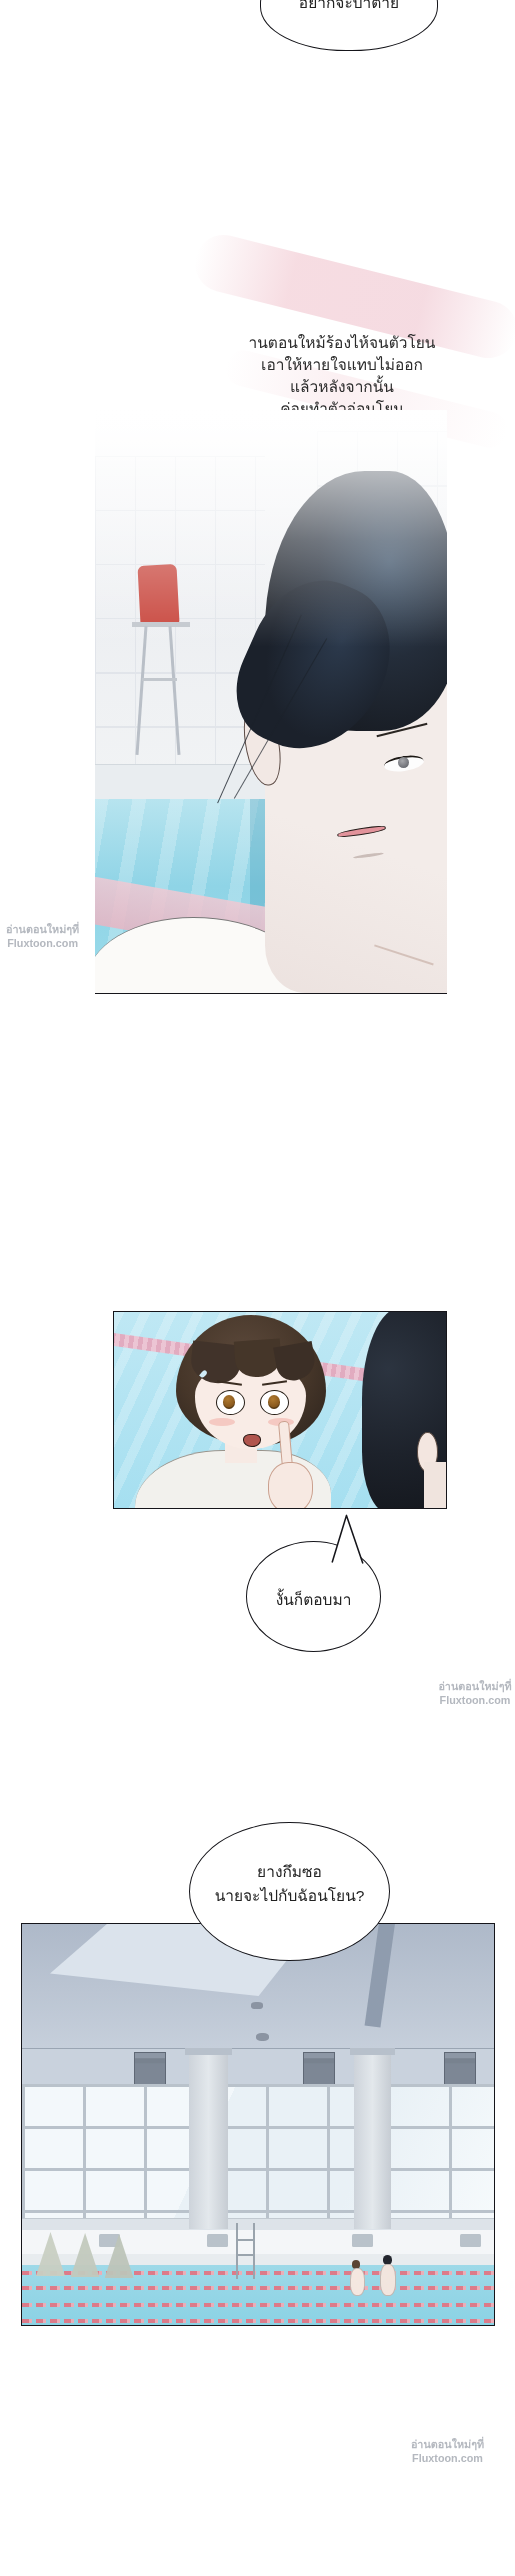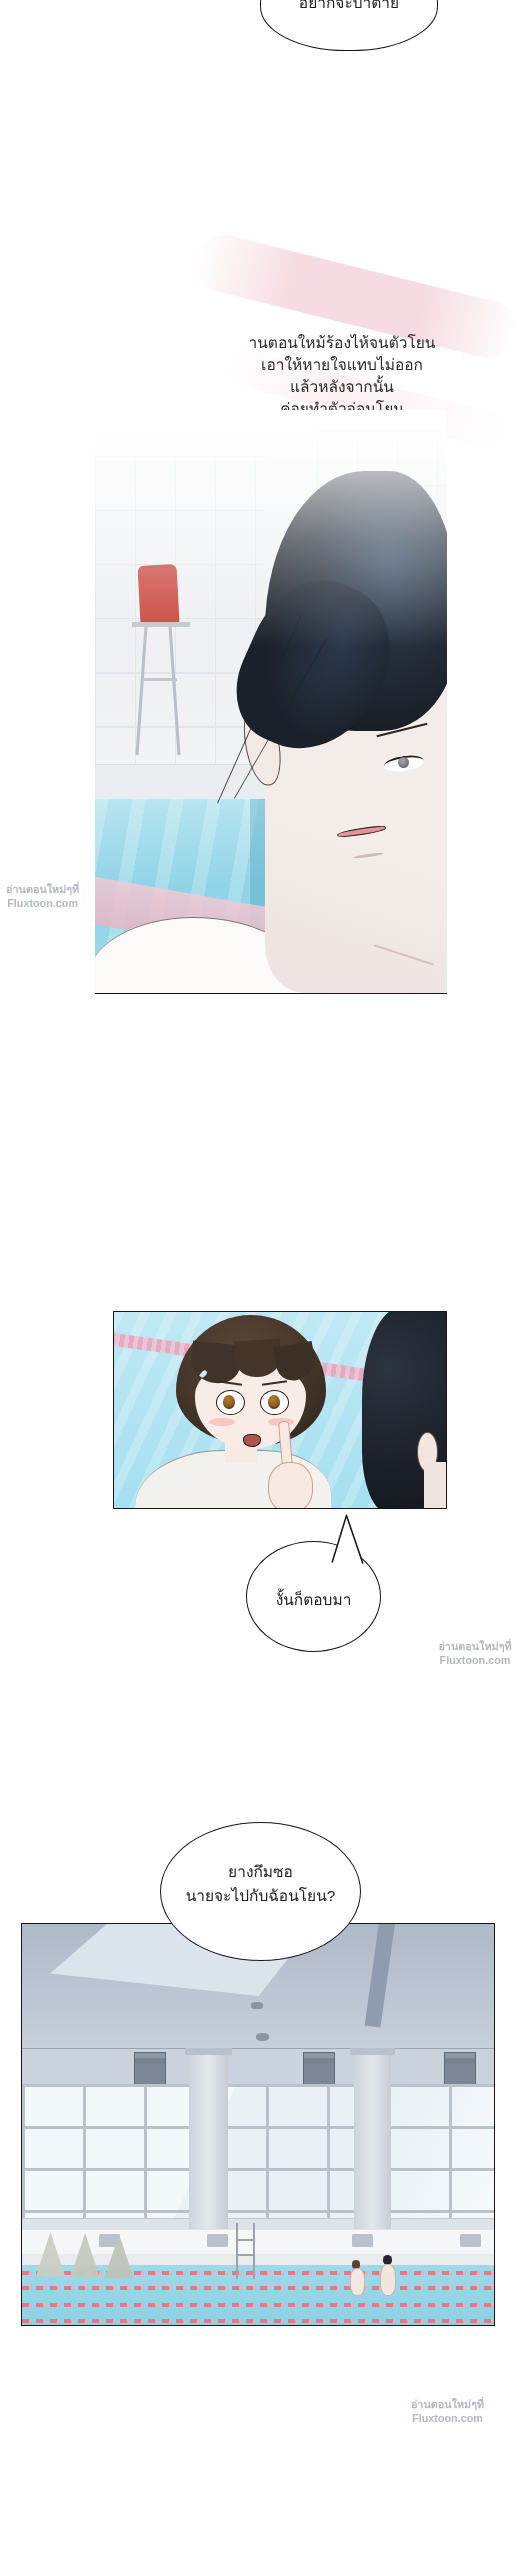--- a/index.html
+++ b/index.html
@@ -2,21 +2,21 @@
 <html style="font-size:8.2px"><head>
 <meta charset="utf-8">
 <style>
   html,body{margin:0;padding:0;background:#fff;}
   #page{position:relative;width:515px;height:3754px;background:#fff;overflow:hidden;
         font-family:"Liberation Sans","DejaVu Sans",sans-serif;}
   .a{position:absolute;}
   .t{color:#222;text-align:center;white-space:nowrap;}
   .bub{background:#fff;border:1.5px solid #15151a;border-radius:50%;box-sizing:border-box;}
   .panel{box-sizing:border-box;border:1.5px solid #15151a;overflow:hidden;background:#fff;}
-  .wm{color:#b4b8bf;font-size:10.8px;font-weight:600;line-height:14px;text-align:center;}
+  .wm{color:#b4b8bf;font-size:10.8px;font-weight:600;line-height:14px;text-align:center;margin-top:40px;}
   .grid{background:
       repeating-linear-gradient(90deg,#d7dce3 0 1.5px,transparent 1.5px 40px),
       repeating-linear-gradient(180deg,#d7dce3 0 1.5px,transparent 1.5px 54px);}
 </style>
 </head>
 <body>
 
 <div id="page">
 
   <div class="a bub" style="left:260px;top:-41px;width:178px;height:92px;border-radius:48%;">
@@ -140,21 +140,21 @@
   </svg>
   <div class="a bub" style="left:246px;top:1541px;width:135px;height:111px;z-index:2;">
     <div class="a t" style="left:0;right:0;top:45px;font-size:15.5px;">งั้นก็ตอบมา</div>
   </div>
 
   <div class="a wm" style="left:437px;top:1639px;width:76px;">
     <div>อ่านตอนใหม่ๆที่</div>
     <div>Fluxtoon.com</div>
   </div>
 
-  <div class="a bub" style="left:160px;top:1822px;width:201px;height:139px;border-radius:50%;z-index:3;">
+  <div class="a bub" style="left:189px;top:1822px;width:201px;height:139px;border-radius:50%;z-index:3;">
     <div class="a t" style="left:0;right:0;top:37px;font-size:15.5px;line-height:24px;">
       <div>ยางกึมซอ</div>
       <div>นายจะไปกับฉัอนโยน?</div>
     </div>
   </div>
 
   <div class="a panel" style="left:20.6px;top:1923px;width:474px;height:403px;">
     <div class="a" style="left:0;top:0;width:474px;height:124px;background:linear-gradient(180deg,#aeb9c9,#c6cfdb);"></div>
     <div class="a" style="left:0;top:0;width:474px;height:124px;background:#dbe3ec;
                 clip-path:polygon(18% 0,62% 0,50% 58%,6% 40%);"></div>

